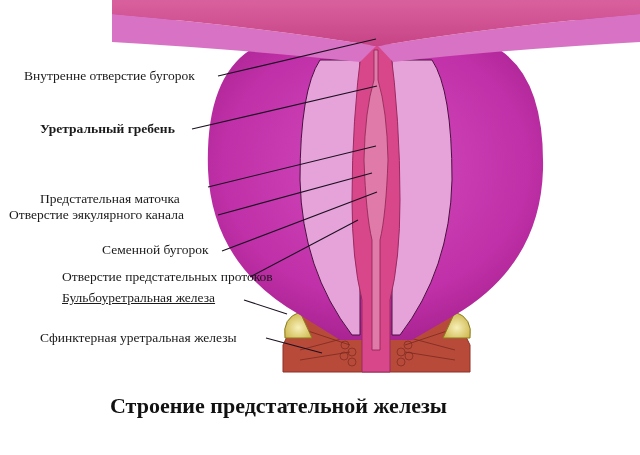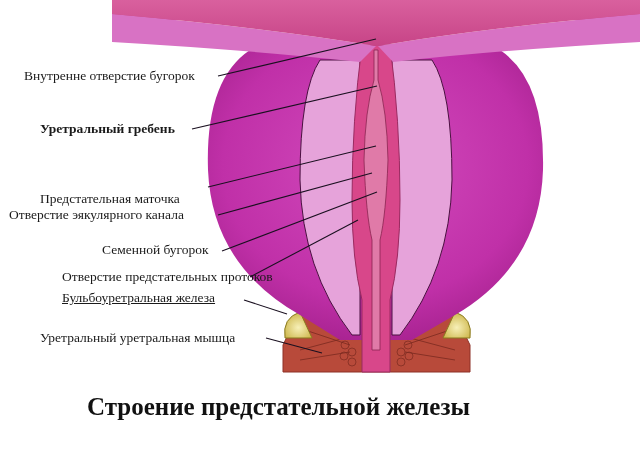--- a/index.html
+++ b/index.html
@@ -1,19 +1,19 @@
 <!DOCTYPE html>
 <html><head>
 <meta charset="utf-8">
 <style>
   html, body { margin:0; padding:0; background:#ffffff; }
   body { width:640px; height:455px; position:relative; overflow:hidden; font-family:"Liberation Serif","DejaVu Serif",serif; }
   #diagram { position:absolute; left:0; top:0; width:640px; height:455px; }
   .label { position:absolute; font-size:13.5px; color:#1a1a1a; white-space:nowrap; line-height:16px; }
-  .title { position:absolute; left:0; width:557px; top:393px; text-align:center; font-size:25px; font-weight:bold; color:#111; font-family:"Liberation Serif","DejaVu Serif",serif; }
+  .title { position:absolute; left:0; width:557px; top:393px; text-align:center; font-size:22px; font-weight:bold; color:#111; font-family:"Liberation Serif","DejaVu Serif",serif; }
 </style>
 </head>
 <body>
 
 <svg id="diagram" viewBox="0 0 640 455" xmlns="http://www.w3.org/2000/svg">
   <defs>
     <radialGradient id="gProst" cx="50%" cy="40%" r="65%">
       <stop offset="0%" stop-color="#d34bbd"></stop>
       <stop offset="70%" stop-color="#c030a8"></stop>
       <stop offset="100%" stop-color="#a3208c"></stop>
@@ -73,15 +73,15 @@
   </g>
 </svg>
 
 <div class="label" style="left:24px;top:68px;">Внутренне отверстие бугорок</div>
 <div class="label" style="left:40px;top:121px;font-weight:bold;">Уретральный гребень</div>
 <div class="label" style="left:40px;top:179px;margin-top:12px;">Предстательная маточка</div>
 <div class="label" style="left:9px;top:207px;">Отверстие эякулярного канала</div>
 <div class="label" style="left:102px;top:242px;">Семенной бугорок</div>
 <div class="label" style="left:17px;top:269px;margin-left:45px;">Отверстие предстательных протоков</div>
 <div class="label" style="left:62px;top:290px;text-decoration:underline;">Бульбоуретральная железа</div>
-<div class="label" style="left:40px;top:330px;">Уретральный уретральная мышца</div>
+<div class="label" style="left:40px;top:330px;">Сфинктерная уретральная железы</div>
 
 <div class="title">Строение предстательной железы</div>
 
 </body></html>

